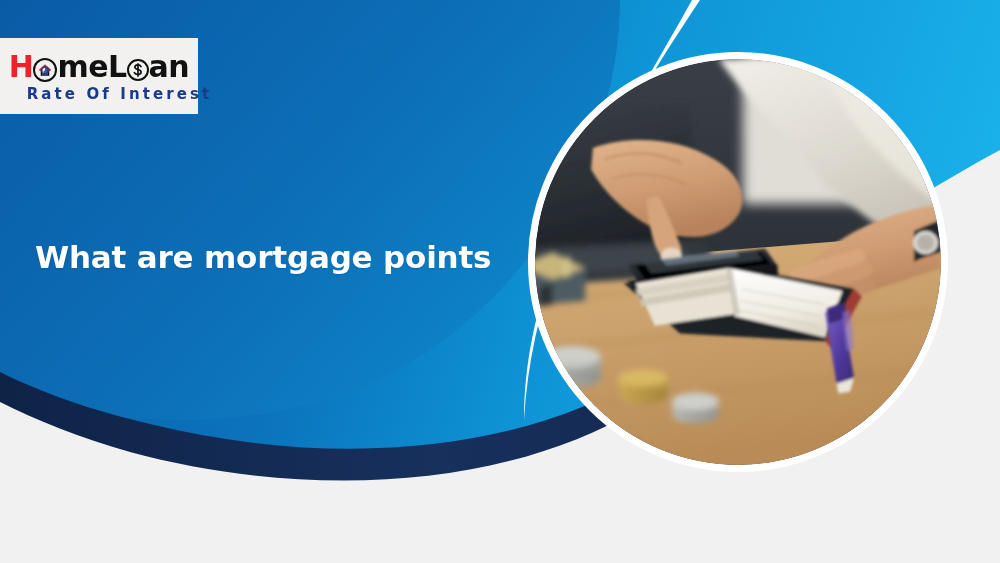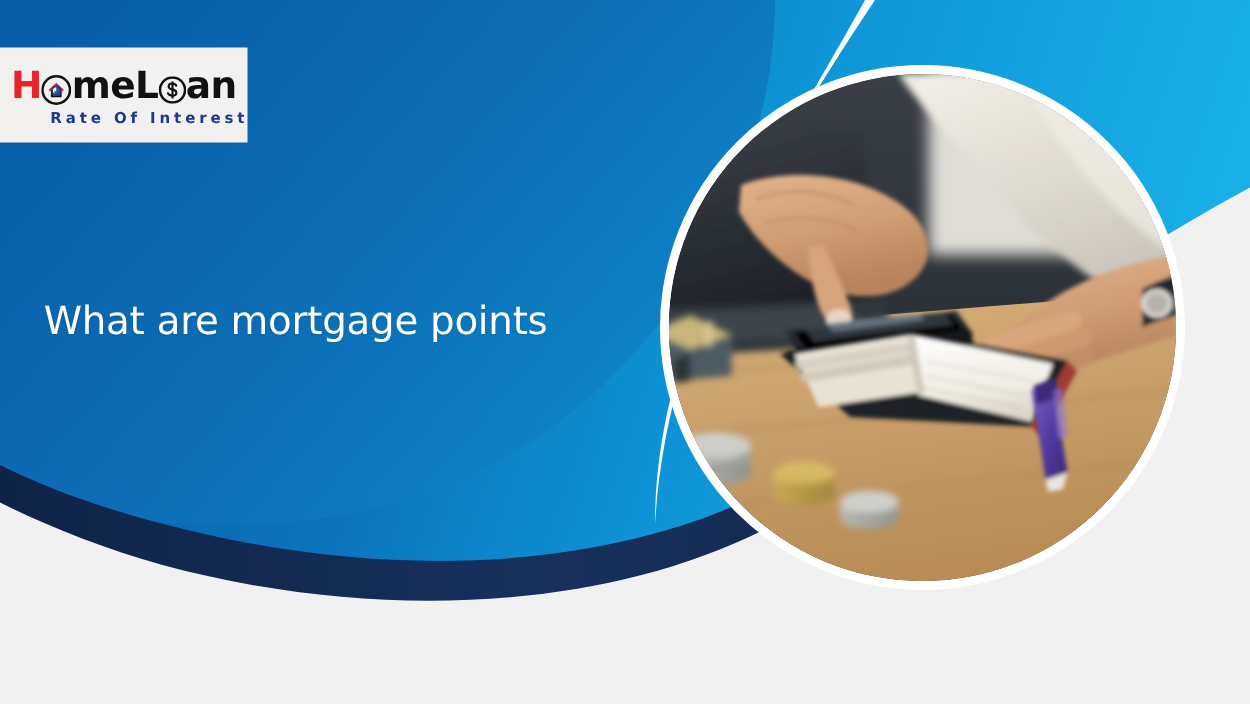--- a/index.html
+++ b/index.html
@@ -76,39 +76,39 @@
   .mark-loan {
     position: relative;
     display: inline-block;
     width: 22px;
     height: 22px;
     vertical-align: middle;
     top: 3px;
   }
   .logo-tagline {
     font-family: "DejaVu Sans", sans-serif;
-    font-size: 12px;
+    font-size: 15px;
     font-weight: bold;
     letter-spacing: 3.1px;
     color: #1b3a8c;
     margin-top: 3px;
     white-space: nowrap;
     margin-left: 41px;
   }
 
   
   .headline {
     position: absolute;
     left: 35px;
     top: 238px;
     width: 470px;
     margin: 0;
     color: #ffffff;
     font-family: "DejaVu Sans", sans-serif;
-    font-weight: normal;
+    font-weight: bold;
     font-size: 31px;
     line-height: 38px;
     letter-spacing: -0.2px;
     text-shadow: 0 1px 2px rgba(0,0,0,0.10);
   }
   .headline .hl-line { display: block; }
 
   
   .photo-circle {
     position: absolute;

